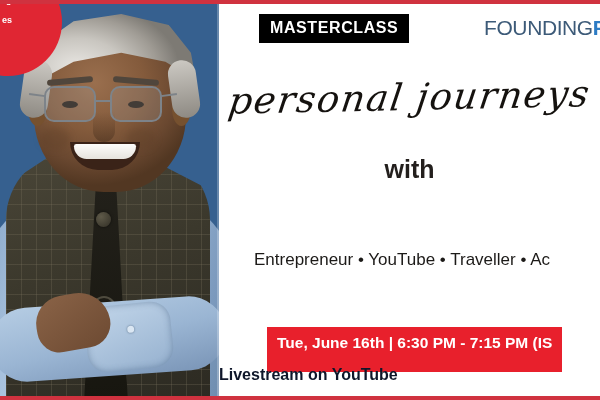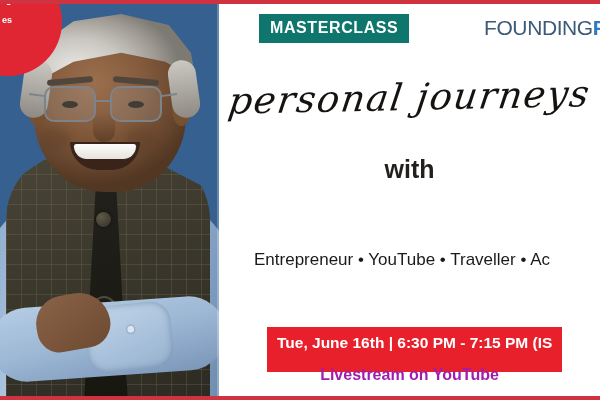--- a/index.html
+++ b/index.html
@@ -238,21 +238,21 @@
     background:#ffffff;
     z-index:15;
   }
 
   
   #header-row{
     position:absolute; left:0; top:14px; width:381px; height:26px;
   }
   #masterclass-badge{
     position:absolute; left:40px; top:0;
-    background:#0f766e;
+    background:#000000;
     color:#ffffff;
     font-weight:bold;
     font-size:16px;
     letter-spacing:.6px;
     padding:5px 11px 6px 11px;
     white-space:nowrap;
   }
   #brand-logo{
     position:absolute; left:265px; top:2px;
     font-size:21px;
@@ -305,24 +305,23 @@
     background:#e8202c;
     color:#ffffff;
     font-weight:bold;
     font-size:15.5px;
     padding:7px 10px 20px 10px;
     white-space:nowrap;
   }
 
   #livestream-line{
     position:absolute; left:0; top:366px; width:381px;
-    text-align:center;
     font-weight:bold;
     font-size:16px;
-    color:#a21caf;
+    color:#0f172a;
     white-space:nowrap;
   }
 </style>
 </head>
 <body>
 
 <div id="poster">
 
   <div class="edge-rule top"></div>
 

